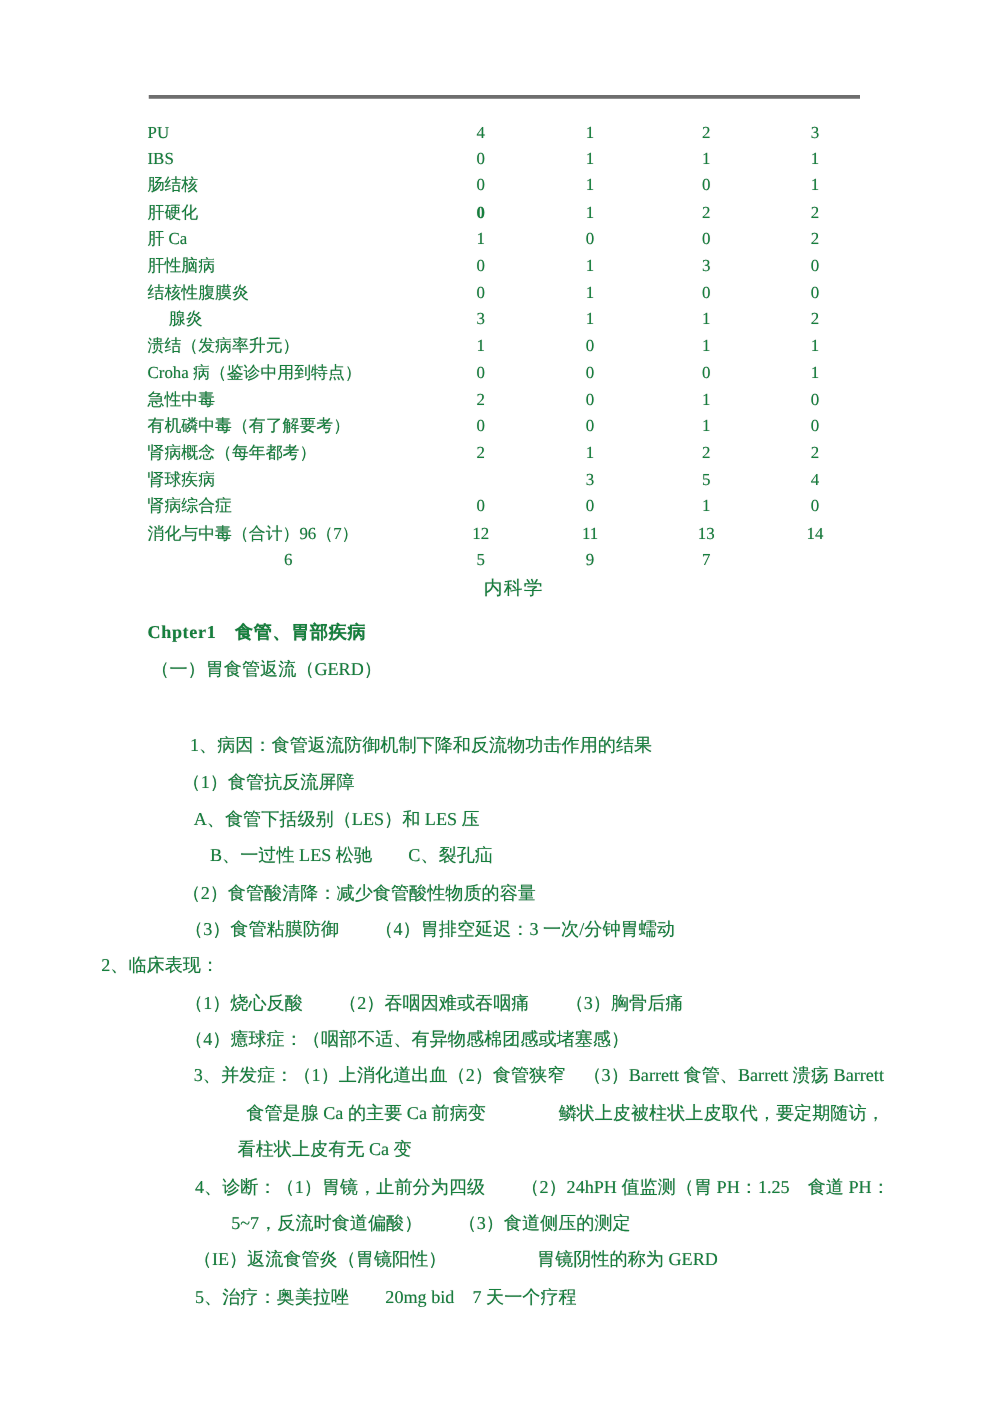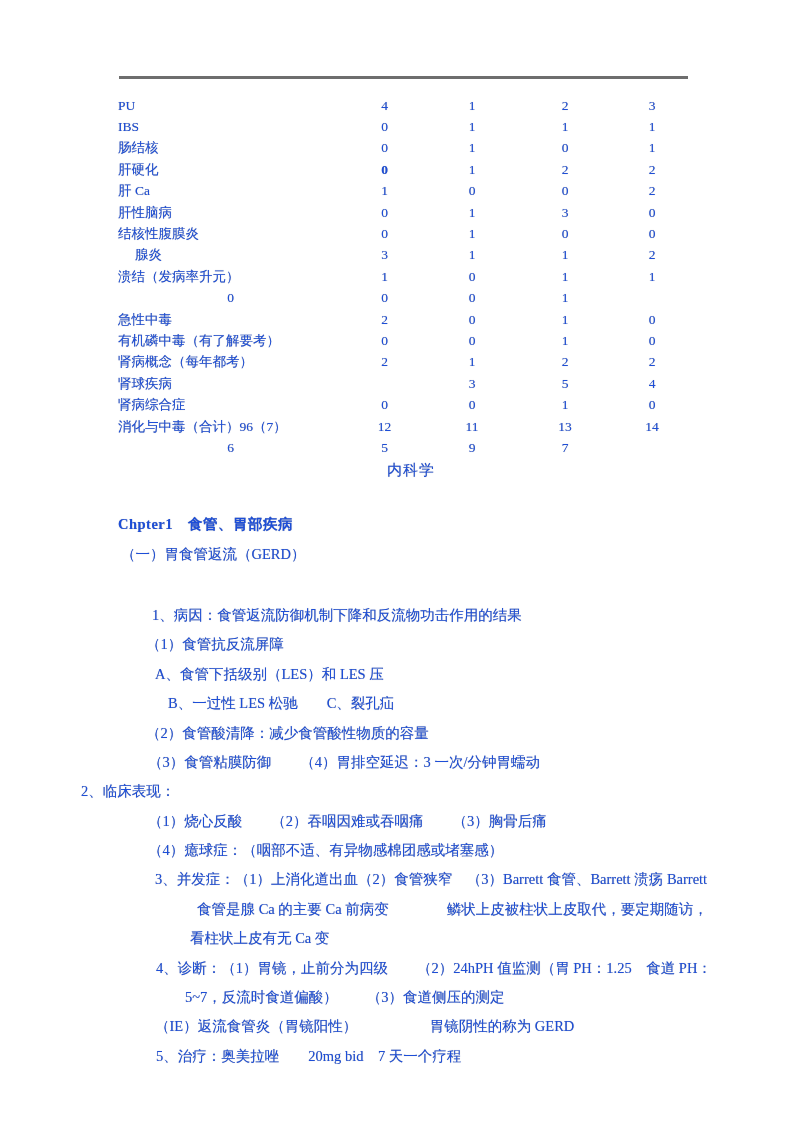--- a/index.html
+++ b/index.html
@@ -1,21 +1,21 @@
 <!DOCTYPE html>
 <html><head>
 <meta charset="utf-8">
 <style>
   html,body{margin:0;padding:0;background:#ffffff;}
   .page{
     position:relative;
     width:800px;height:1131px;
     background:#ffffff;
     font-family:"Liberation Serif","DejaVu Serif",serif;
-    color:#1d4ed8;
+    color:#15803d;
     overflow:hidden;
     text-shadow:0 0 0.7px rgba(50,50,50,0.45);
   }
   .rule{
     position:absolute;left:119px;top:76px;
     width:569px;height:3px;background:#6e6e6e;
   }
   .stats{position:absolute;left:118px;top:95px;width:580px;}
   .trow{
     display:grid;
@@ -26,21 +26,21 @@
   }
   .tlabel{text-align:left;white-space:nowrap;}
   .tlabel.indent{padding-left:17px;}
   .tcell{text-align:center;}
   .tcell.bold{font-weight:bold;}
   .heading{
     position:absolute;left:0;top:461px;width:800px;
     text-align:center;font-size:15px;letter-spacing:1px;
     padding-left:22px;box-sizing:border-box;
   }
-  .lines{position:absolute;left:0;top:510px;width:800px;}
+  .lines{position:absolute;left:0;top:491px;width:800px;}
   .line{
     height:29.4px;display:flex;align-items:center;
     font-size:14.5px;white-space:pre;
   }
   .chapter{font-weight:bold;letter-spacing:0.5px;}
   .ml118{margin-left:118px;} .ml121{margin-left:121px;}
   .ml143{margin-left:81px;} .ml146{margin-left:146px;}
   .ml148{margin-left:148px;} .ml152{margin-left:152px;margin-top:32px;}
   .ml155{margin-left:155px;} .ml156{margin-left:156px;}
   .ml168{margin-left:168px;} .ml185{margin-left:185px;}
@@ -111,20 +111,21 @@
       <span class="tcell">2</span>
     </div>
     <div class="trow">
       <span class="tlabel">溃结（发病率升元）</span>
       <span class="tcell">1</span>
       <span class="tcell">0</span>
       <span class="tcell">1</span>
       <span class="tcell">1</span>
     </div>
     <div class="trow">
+      <span class="tlabel">Croha 病（鉴诊中用到特点）</span>
       <span class="tcell">0</span>
       <span class="tcell">0</span>
       <span class="tcell">0</span>
       <span class="tcell">1</span>
     </div>
     <div class="trow">
       <span class="tlabel">急性中毒</span>
       <span class="tcell">2</span>
       <span class="tcell">0</span>
       <span class="tcell">1</span>

